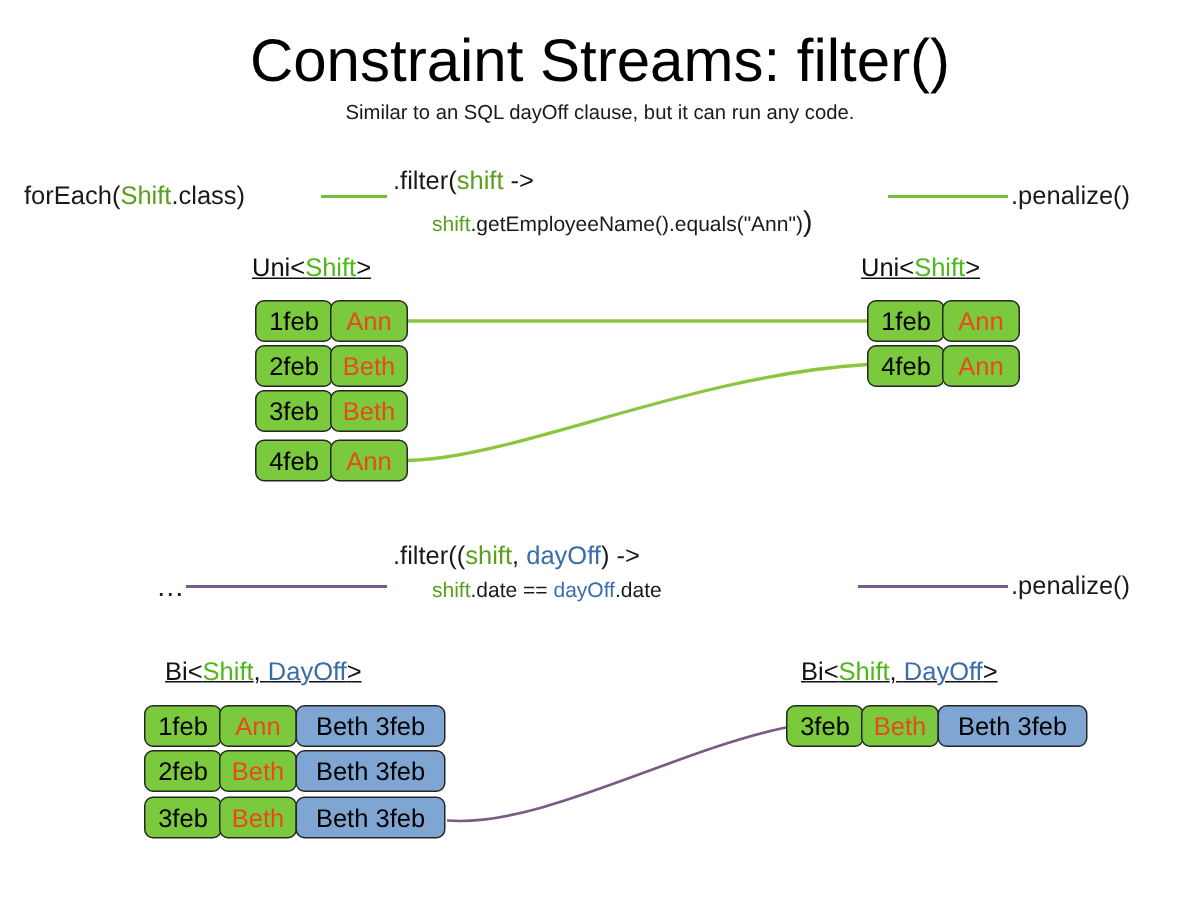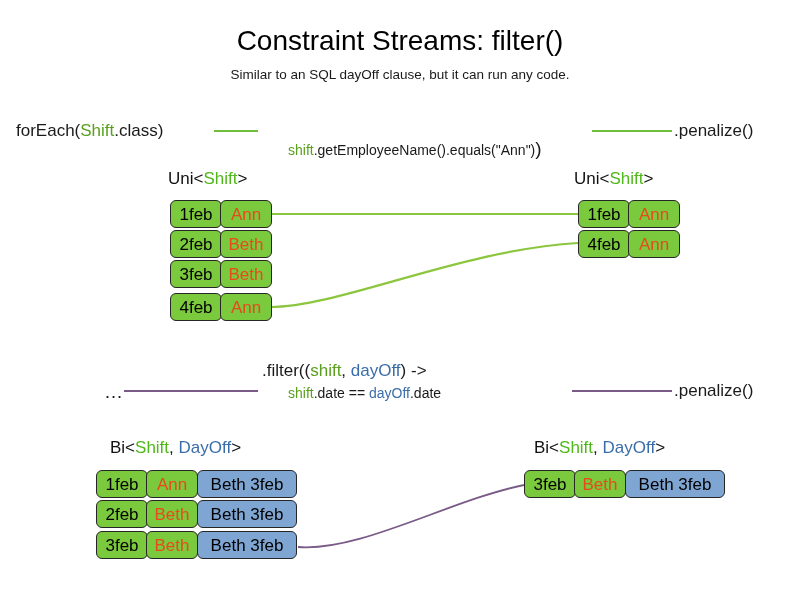--- a/index.html
+++ b/index.html
@@ -19,21 +19,21 @@
     position: absolute;
     left: 0; top: 0;
     width: 800px; height: 600px;
   }
   .abs { position: absolute; }
 
   
   #title {
     left: 0; top: 20px; width: 800px;
     text-align: center;
-    font-size: 28px;
+    font-size: 40px;
     line-height: 42px;
     letter-spacing: 0px;
     color: #000;
   }
   #subtitle {
     left: 0; top: 66px; width: 800px;
     text-align: center;
     font-size: 13.5px;
     line-height: 18px;
     color: #1a1a1a;
@@ -44,20 +44,21 @@
   .code.small { font-size: 14px; line-height: 19px; }
   .kw-shift  { color: #5aa01e; }
   .kw-dayoff { color: #3b6ea8; }
   .paren-big { font-size: 19px; }
 
   .stream-label {
     font-size: 17px;
     line-height: 21px;
     white-space: nowrap;
     color: #111;
+    text-decoration: underline;
   }
   .stream-label .g { color: #4fb81a; }
   .stream-label .b { color: #3b6ea8; }
 
   .dots { font-size: 19px; line-height: 20px; color: #1a1a1a; }
 
   
   .row { position: absolute; display: flex; align-items: stretch; }
   .card {
     box-sizing: border-box;
@@ -105,20 +106,21 @@
     <line x1="572" y1="391" x2="672" y2="391" stroke="#7a5a86" stroke-width="2"></line>
 
     <path d="M 298 547 C 360 552 450 500 524 485" fill="none" stroke="#7a5a86" stroke-width="1.8"></path>
   </svg>
 
   <div class="abs" id="title">Constraint Streams: filter()</div>
   <div class="abs" id="subtitle">Similar to an SQL dayOff clause, but it can run any code.</div>
 
   <div class="abs code" style="left:16px; top:120px;"><span>forEach(</span><span class="kw-shift">Shift</span><span>.class)</span></div>
 
+  <div class="abs code" style="left:262px; top:110px;"><span>.filter(</span><span class="kw-shift small">shift</span><span class="small"> -&gt;</span></div>
 
   <div class="abs code small" style="left:288px; top:139px;"><span class="kw-shift">shift</span><span>.getEmployeeName().equals("Ann")</span><span class="paren-big">)</span></div>
 
   <div class="abs code" style="left:674px; top:120px;">.penalize()</div>
 
   <div class="abs stream-label" style="left:168px; top:168px;"><span>Uni&lt;</span><span class="g">Shift</span><span>&gt;</span></div>
 
   <div class="abs stream-label" style="left:574px; top:168px;"><span>Uni&lt;</span><span class="g">Shift</span><span>&gt;</span></div>
 
   <div class="row" style="left:170px; top:200px;">

